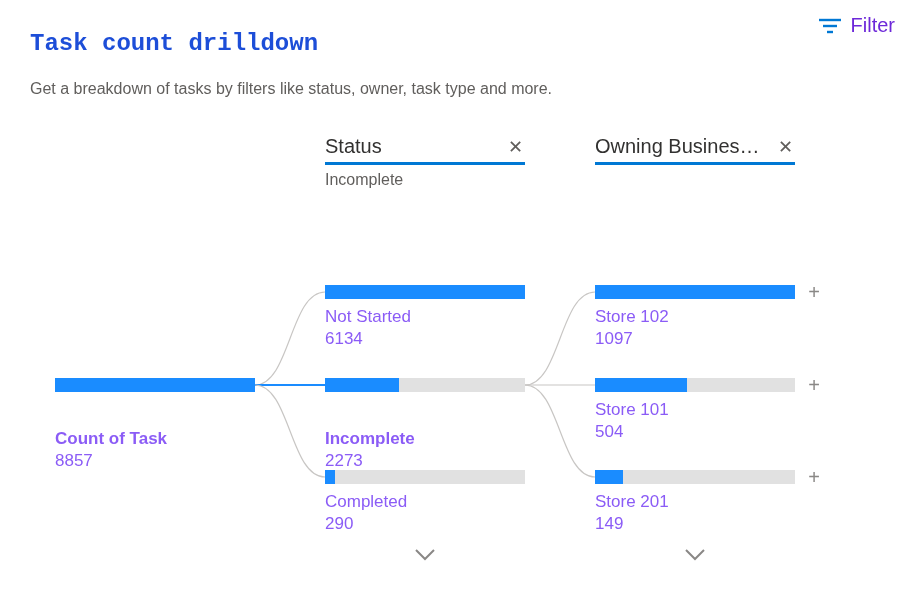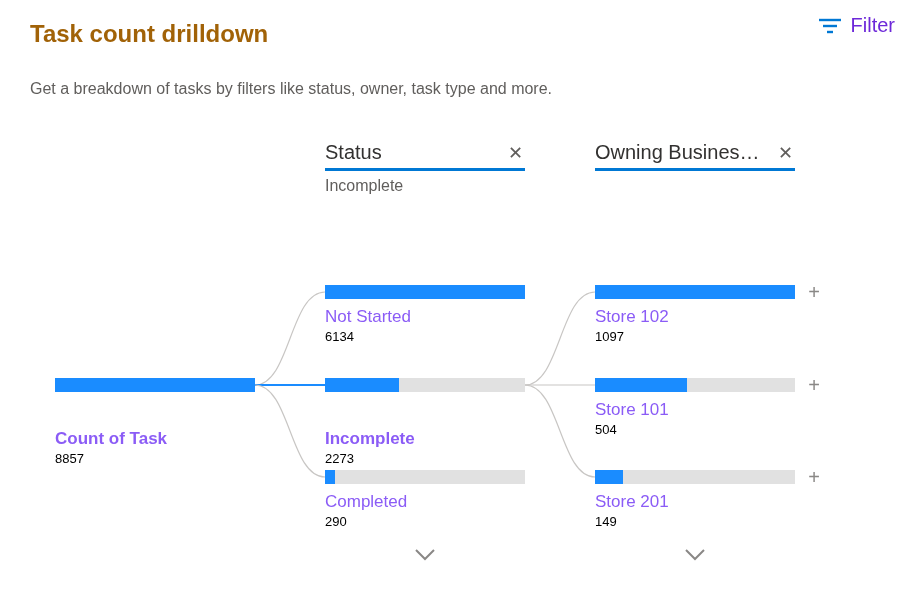--- a/index.html
+++ b/index.html
@@ -20,35 +20,36 @@
     align-items: center;
     gap: 10px;
     cursor: pointer;
     font-size: 20px;
     color: #6d28d9;
   }
   .filter-icon svg { display: block; }
   .title {
     position: absolute;
     left: 30px;
-    top: 20px;
+    top: 30px;
     font-size: 24px;
     font-weight: 600;
-    color: #a16207;
+    color: #1d4ed8;
+    font-family: Liberation Mono, monospace;
   }
   .subtitle {
     position: absolute;
     left: 30px;
     top: 80px;
     font-size: 16px;
     color: #605e5c;
   }
   .col-header {
     position: absolute;
-    top: 141px;
+    top: 135px;
     width: 200px;
   }
   .col-header-inner {
     display: flex;
     align-items: center;
     justify-content: space-between;
     border-bottom: 3px solid #0078d4;
     padding-bottom: 4px;
   }
   .col-header-label {
@@ -86,22 +87,22 @@
     position: absolute;
     left: 0; top: 0;
   }
   .node-label {
     margin-top: 8px;
     font-size: 17px;
     color: #8b5cf6;
   }
   .node-label.bold { font-weight: 700; margin-top: 37px; }
   .node-value {
-    font-size: 13px;
-    color: #000000;
+    font-size: 17px;
+    color: #8b5cf6;
     margin-top: 2px;
   }
   .plus {
     position: absolute;
     font-size: 20px;
     color: #8a8886;
     cursor: pointer;
     width: 18px; height: 18px;
     display: flex; align-items: center; justify-content: center;
   }

